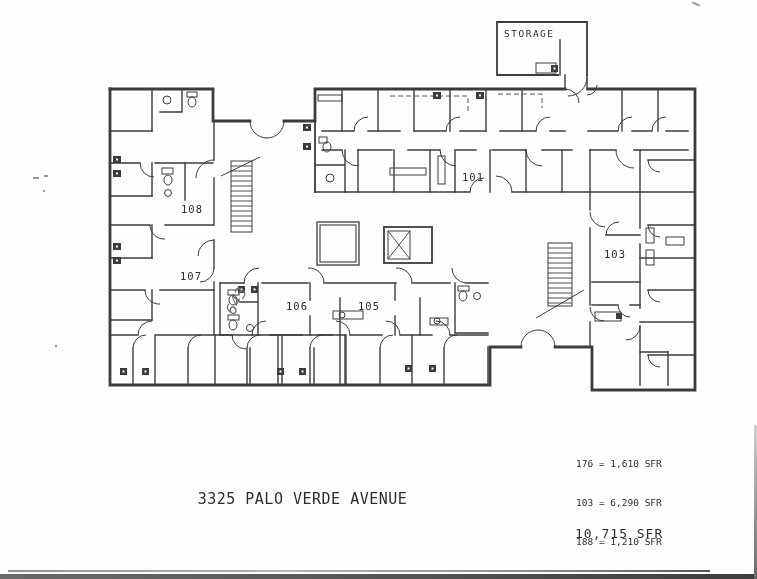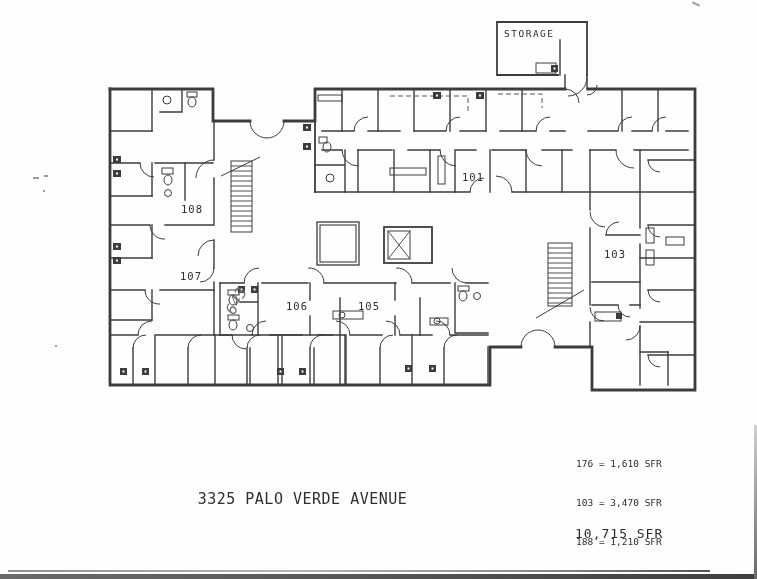--- a/index.html
+++ b/index.html
@@ -218,21 +218,21 @@
 </svg>
 
 <div id="title-block" class="overlay">
   <div class="t-addr">3325 PALO VERDE AVENUE</div>
   
   
 </div>
 
 <div id="legend" class="overlay">
   <div>176 = 1,610 SFR</div>
-  <div>103 = 3,470 SFR</div>
+  <div>103 = 6,290 SFR</div>
   <div>188 = 1,210 SFR</div>
   <div>106 = 1,111 SFR</div>
   
   
   
 </div>
 <div id="total-area" class="overlay">10,715 SFR</div>
 
 <div class="edge-line"></div>
 <div class="edge-bottom"></div>

